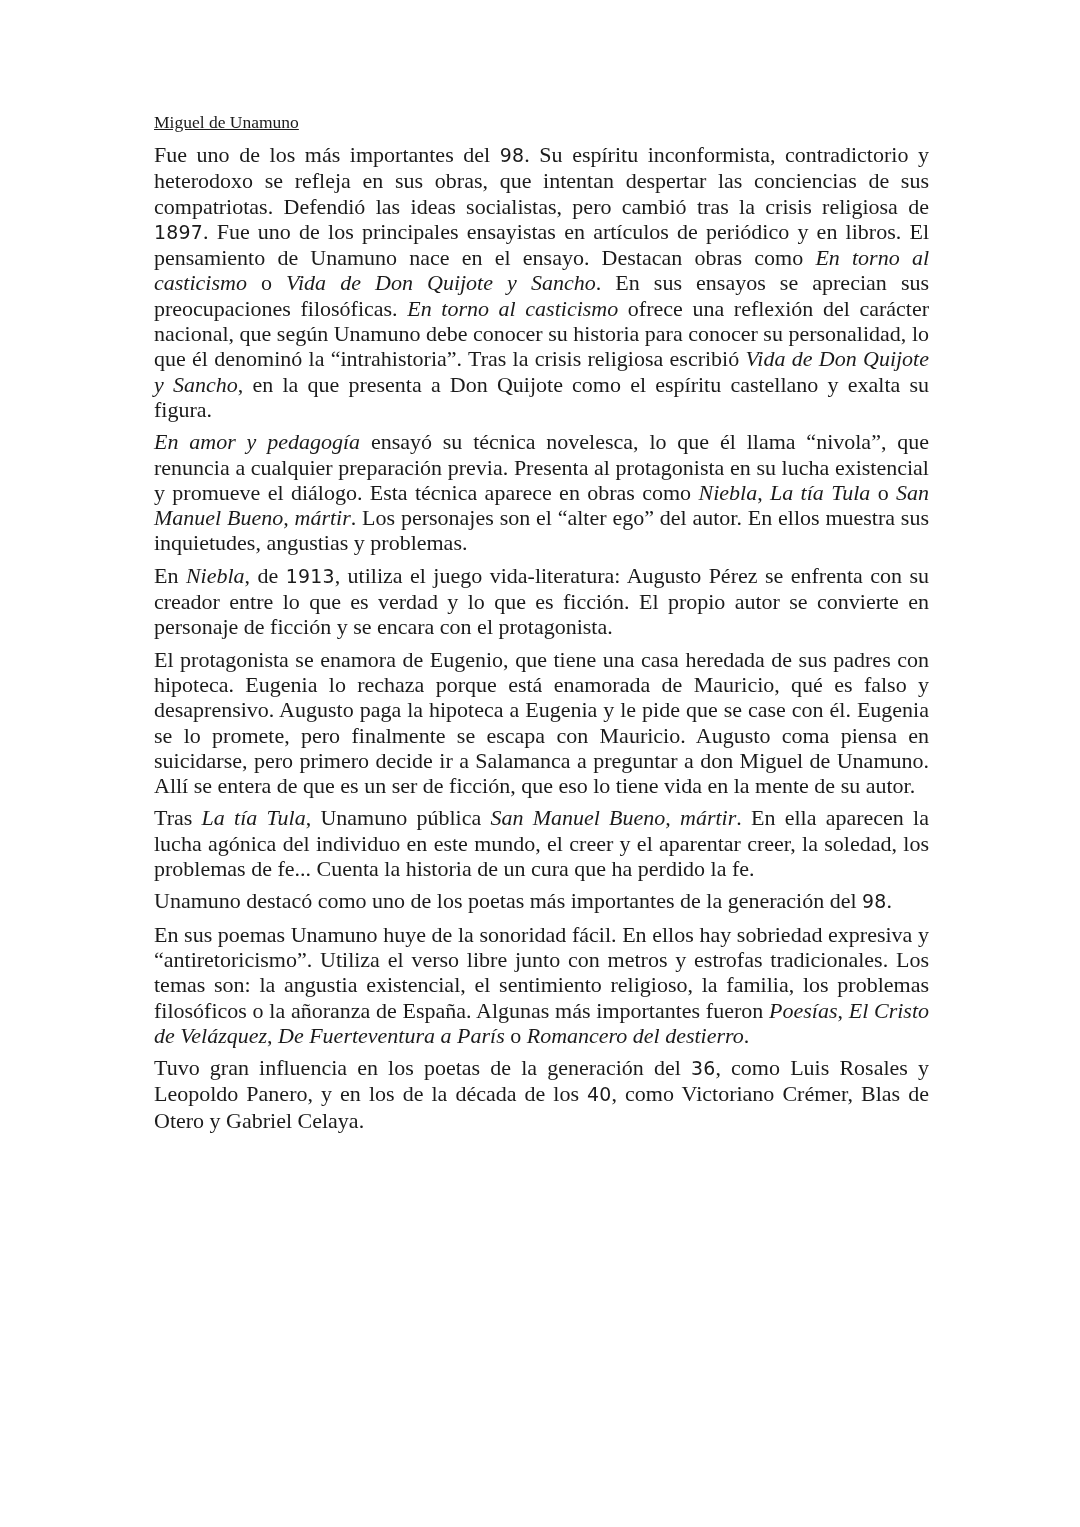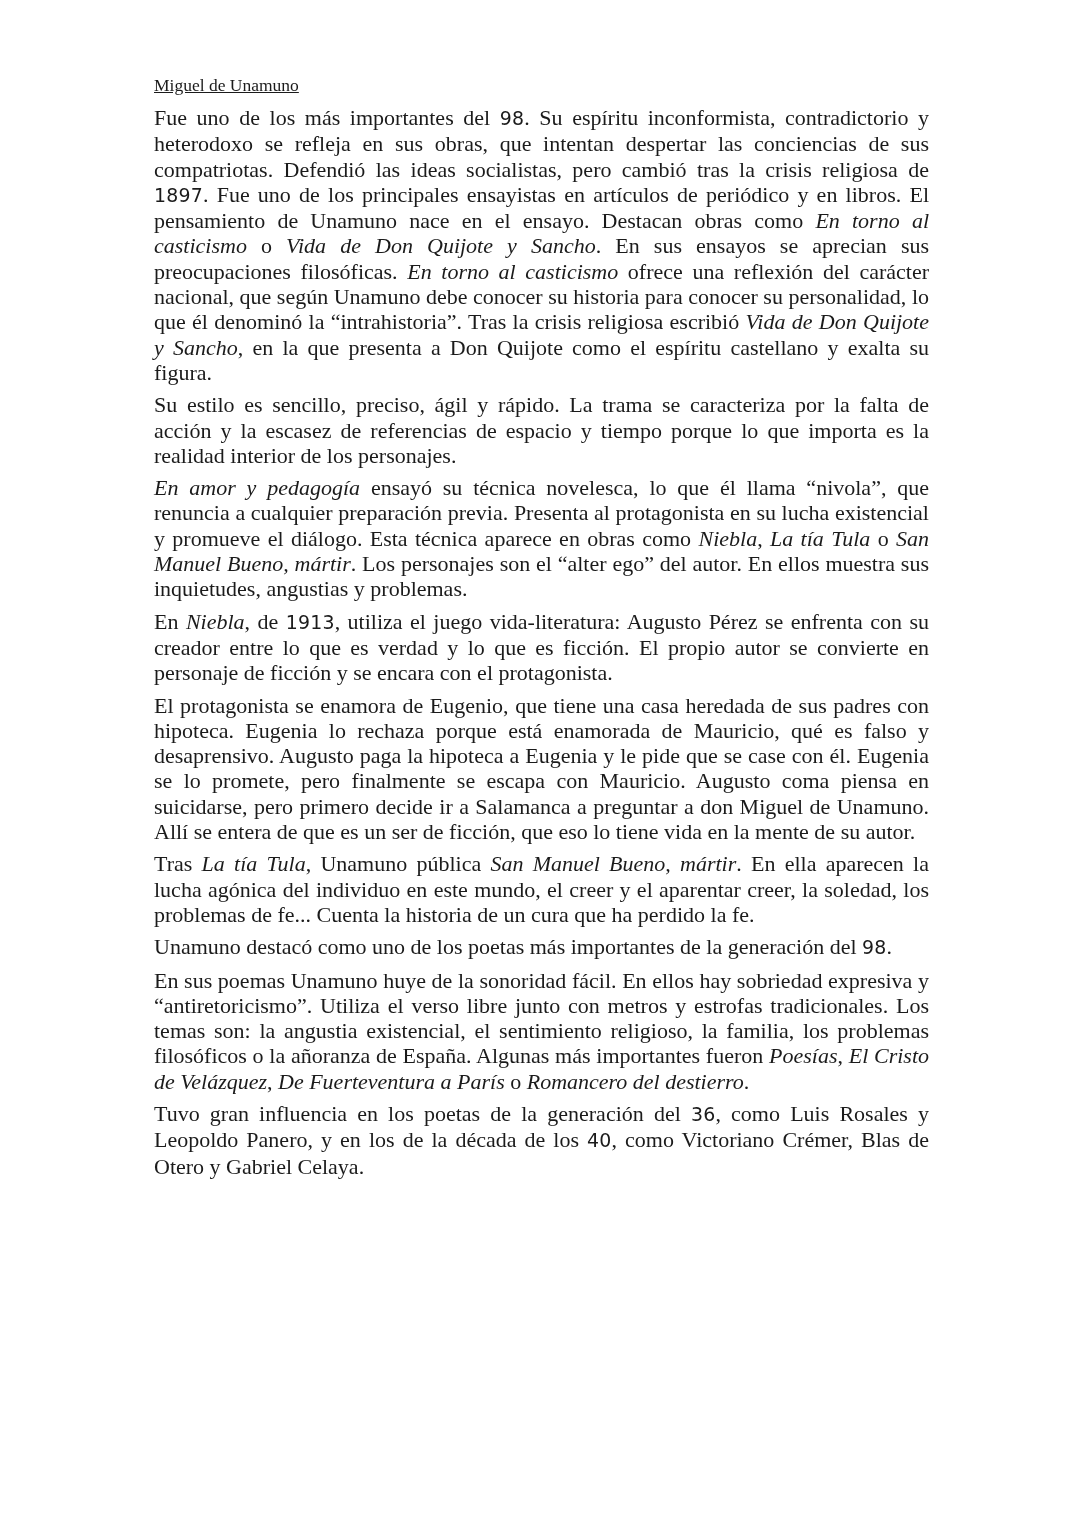--- a/index.html
+++ b/index.html
@@ -3,21 +3,21 @@
 <meta charset="utf-8">
 <style>
   html, body { margin: 0; padding: 0; background: #e9e9e9; }
   .page {
     position: relative;
     width: 1080px;
     height: 1527px;
     margin: 0 auto;
     background: #ffffff;
     box-sizing: border-box;
-    padding: 73px 151px 40px 154px;
+    padding: 110px 151px 40px 154px;
     font-family: "Liberation Serif", "DejaVu Serif", serif;
     color: #1b1b1b;
     overflow: hidden;
   }
   .doc-title {
     font-size: 17.5px;
     line-height: 25px;
     font-weight: normal;
     text-decoration: underline;
     margin: 0 0 7px 0;
@@ -36,21 +36,20 @@
     letter-spacing: 0.2px;
   }
 </style>
 </head>
 <body>
 
 <div class="page">
   <h1 class="doc-title">Miguel de Unamuno</h1>
   <div class="doc-body">
       <p><span>Fue uno de los más importantes del </span><span class="num">98</span><span>. Su espíritu inconformista, contradictorio y heterodoxo se refleja en sus obras, que intentan despertar las conciencias de sus compatriotas. Defendió las ideas socialistas, pero cambió tras la crisis religiosa de </span><span class="num">1897</span><span>. Fue uno de los principales ensayistas en artículos de periódico y en libros. El pensamiento de Unamuno nace en el ensayo. Destacan obras como </span><span class="it">En torno al casticismo</span><span> o </span><span class="it">Vida de Don Quijote y Sancho</span><span>. En sus ensayos se aprecian sus preocupaciones filosóficas. </span><span class="it">En torno al casticismo</span><span> ofrece una reflexión del carácter nacional, que según Unamuno debe conocer su historia para conocer su personalidad, lo que él denominó la “intrahistoria”. Tras la crisis religiosa escribió </span><span class="it">Vida de Don Quijote y Sancho</span><span>, en la que presenta a Don Quijote como el espíritu castellano y exalta su figura.</span></p>
-      <p><span>Su estilo es sencillo, preciso, ágil y rápido. La trama se caracteriza por la falta de acción y la escasez de referencias de espacio y tiempo porque lo que importa es la realidad interior de los personajes.</span></p>
       <p><span class="it">En amor y pedagogía</span><span> ensayó su técnica novelesca, lo que él llama “nivola”, que renuncia a cualquier preparación previa. Presenta al protagonista en su lucha existencial y promueve el diálogo. Esta técnica aparece en obras como </span><span class="it">Niebla</span><span>, </span><span class="it">La tía Tula</span><span> o </span><span class="it">San Manuel Bueno, mártir</span><span>. Los personajes son el “alter ego” del autor. En ellos muestra sus inquietudes, angustias y problemas.</span></p>
       <p><span>En </span><span class="it">Niebla</span><span>, de </span><span class="num">1913</span><span>, utiliza el juego vida-literatura: Augusto Pérez se enfrenta con su creador entre lo que es verdad y lo que es ficción. El propio autor se convierte en personaje de ficción y se encara con el protagonista.</span></p>
       <p><span>El protagonista se enamora de Eugenio, que tiene una casa heredada de sus padres con hipoteca. Eugenia lo rechaza porque está enamorada de Mauricio, qué es falso y desaprensivo. Augusto paga la hipoteca a Eugenia y le pide que se case con él. Eugenia se lo promete, pero finalmente se escapa con Mauricio. Augusto coma piensa en suicidarse, pero primero decide ir a Salamanca a preguntar a don Miguel de Unamuno. Allí se entera de que es un ser de ficción, que eso lo tiene vida en la mente de su autor.</span></p>
       <p><span>Tras </span><span class="it">La tía Tula</span><span>, Unamuno pública </span><span class="it">San Manuel Bueno, mártir</span><span>. En ella aparecen la lucha agónica del individuo en este mundo, el creer y el aparentar creer, la soledad, los problemas de fe... Cuenta la historia de un cura que ha perdido la fe.</span></p>
       <p><span>Unamuno destacó como uno de los poetas más importantes de la generación del </span><span class="num">98</span><span>.</span></p>
       <p><span>En sus poemas Unamuno huye de la sonoridad fácil. En ellos hay sobriedad expresiva y “antiretoricismo”. Utiliza el verso libre junto con metros y estrofas tradicionales. Los temas son: la angustia existencial, el sentimiento religioso, la familia, los problemas filosóficos o la añoranza de España. Algunas más importantes fueron </span><span class="it">Poesías</span><span>, </span><span class="it">El Cristo de Velázquez</span><span>, </span><span class="it">De Fuerteventura a París</span><span> o </span><span class="it">Romancero del destierro</span><span>.</span></p>
       <p><span>Tuvo gran influencia en los poetas de la generación del </span><span class="num">36</span><span>, como Luis Rosales y Leopoldo Panero, y en los de la década de los </span><span class="num">40</span><span>, como Victoriano Crémer, Blas de Otero y Gabriel Celaya.</span></p>
     </div>
 </div>
 

